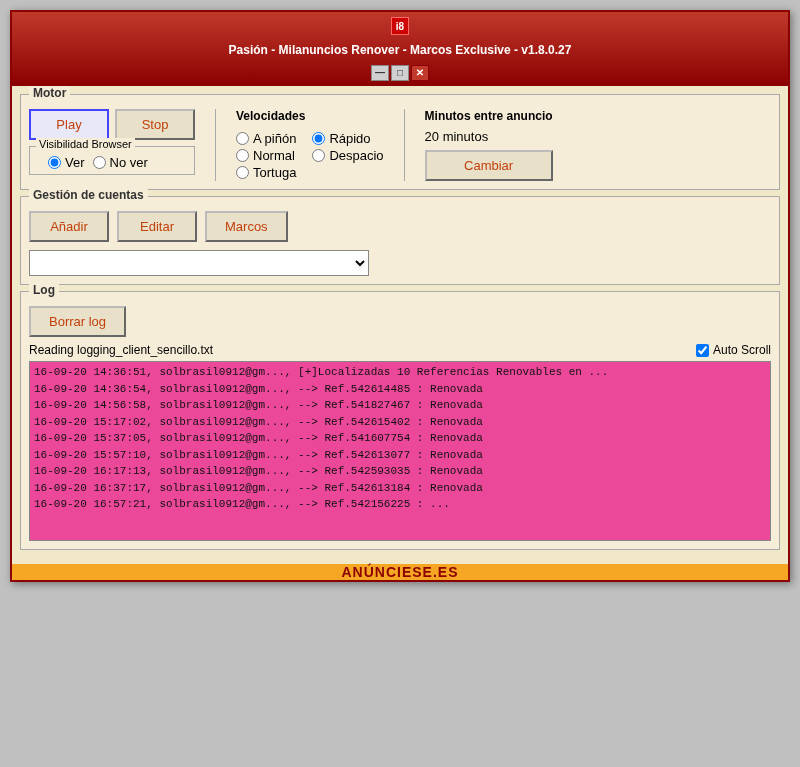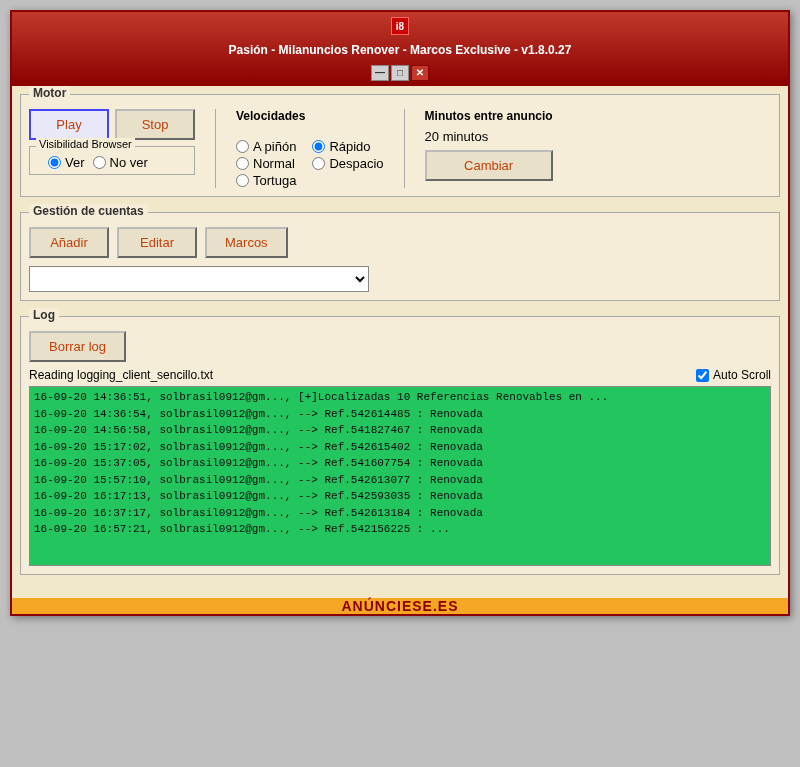--- a/index.html
+++ b/index.html
@@ -76,21 +76,21 @@
       border-color: #8b0000;
     }
 
     .content {
       padding: 8px;
     }
 
     .section {
       border: 1px solid #aaa;
       background: #f5edd8;
-      margin-bottom: 15px;
+      margin-bottom: 6px;
       padding: 8px;
       position: relative;
     }
 
     .section-label {
       position: absolute;
       top: -9px;
       left: 8px;
       background: #f5edd8;
       padding: 0 4px;
@@ -157,21 +157,21 @@
     .radio-item {
       display: flex;
       align-items: center;
       gap: 4px;
       cursor: pointer;
     }
 
     .velocidades-box {
       display: flex;
       flex-direction: column;
-      gap: 12px;
+      gap: 4px;
     }
 
     .velocidades-title {
       font-size: 12px;
       font-weight: bold;
       margin-bottom: 4px;
     }
 
     .vel-grid {
       display: grid;
@@ -240,21 +240,21 @@
 
     .auto-scroll-label {
       display: flex;
       align-items: center;
       gap: 4px;
     }
 
     .log-area {
       width: 100%;
       height: 180px;
-      background: #22c55e;
+      background: #ec4899;
       border: 1px solid #888;
       overflow-y: scroll;
       font-size: 11px;
       font-family: 'Courier New', monospace;
       padding: 2px 4px;
       color: #111;
       line-height: 1.5;
     }
 
     .log-area div {

